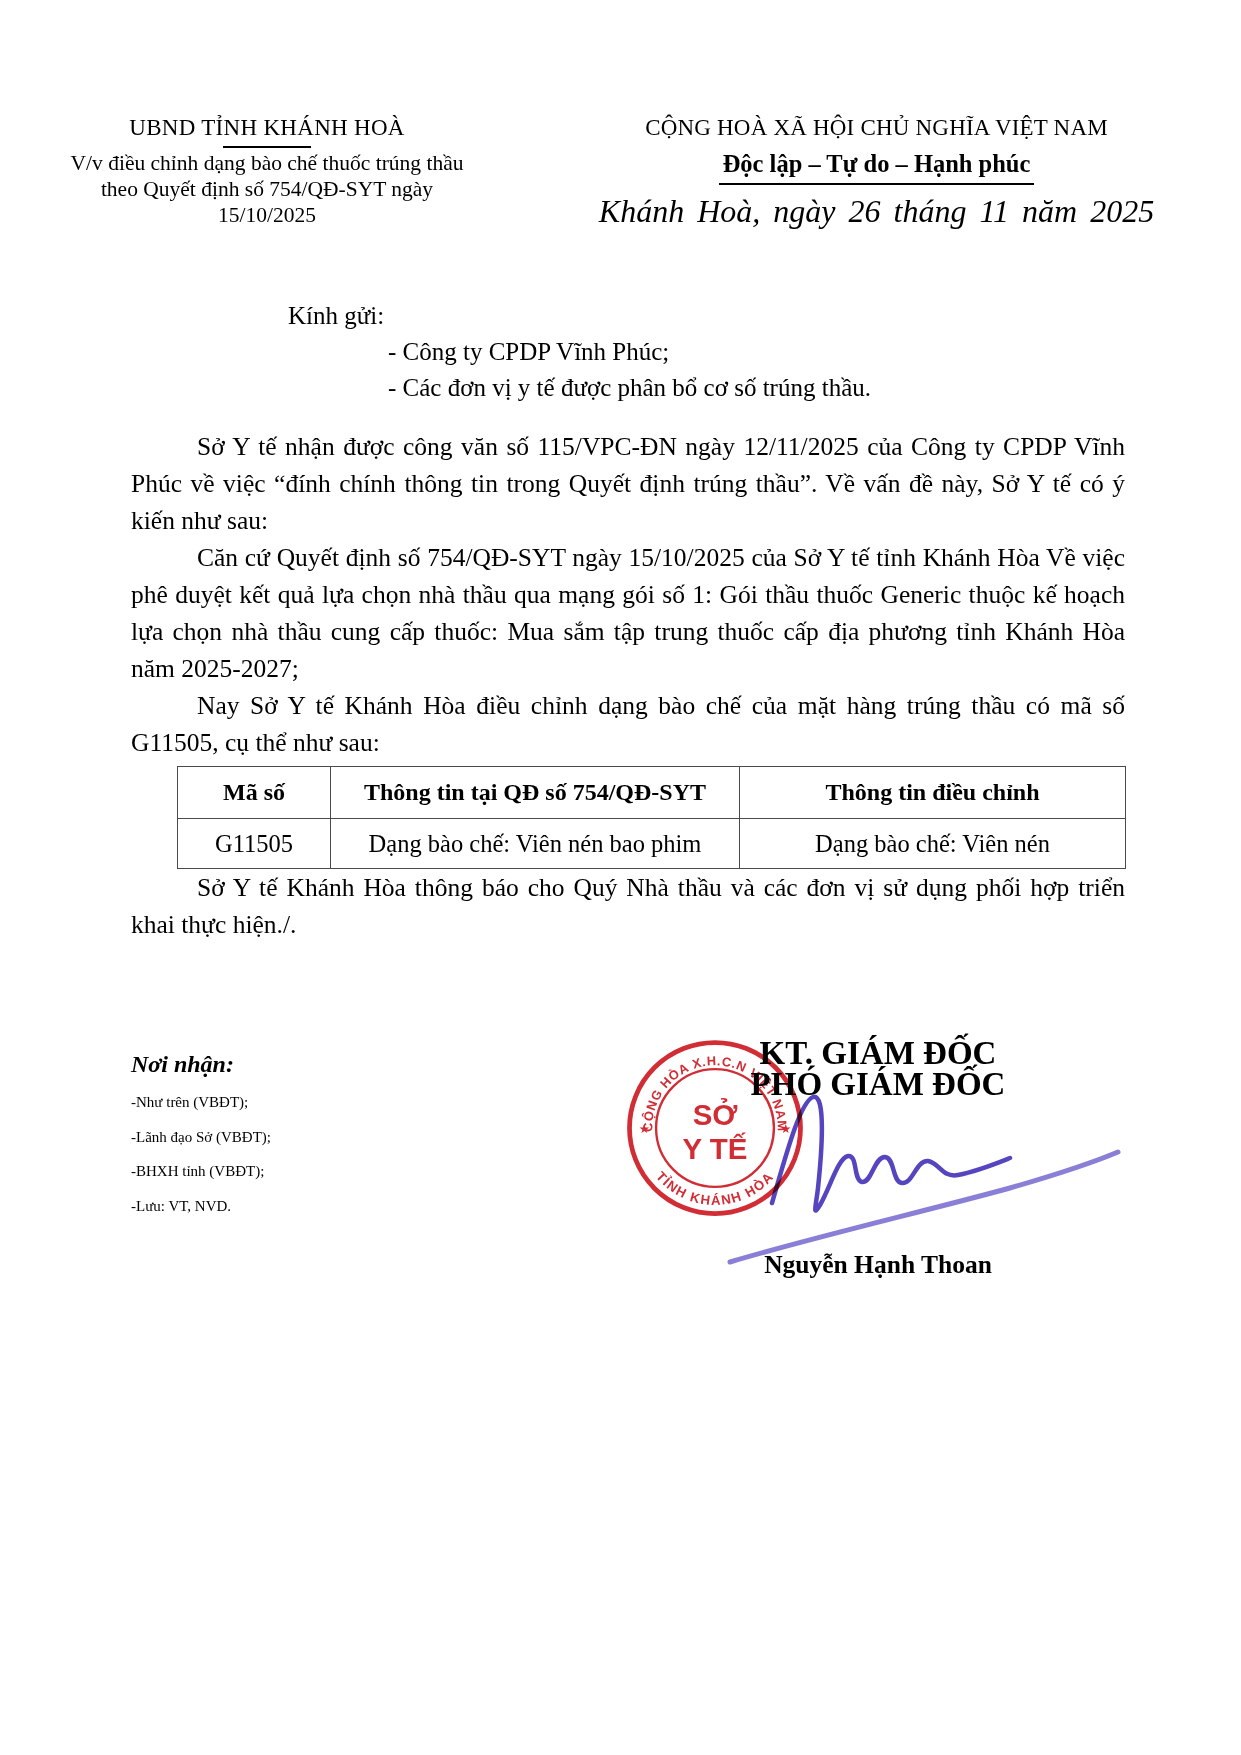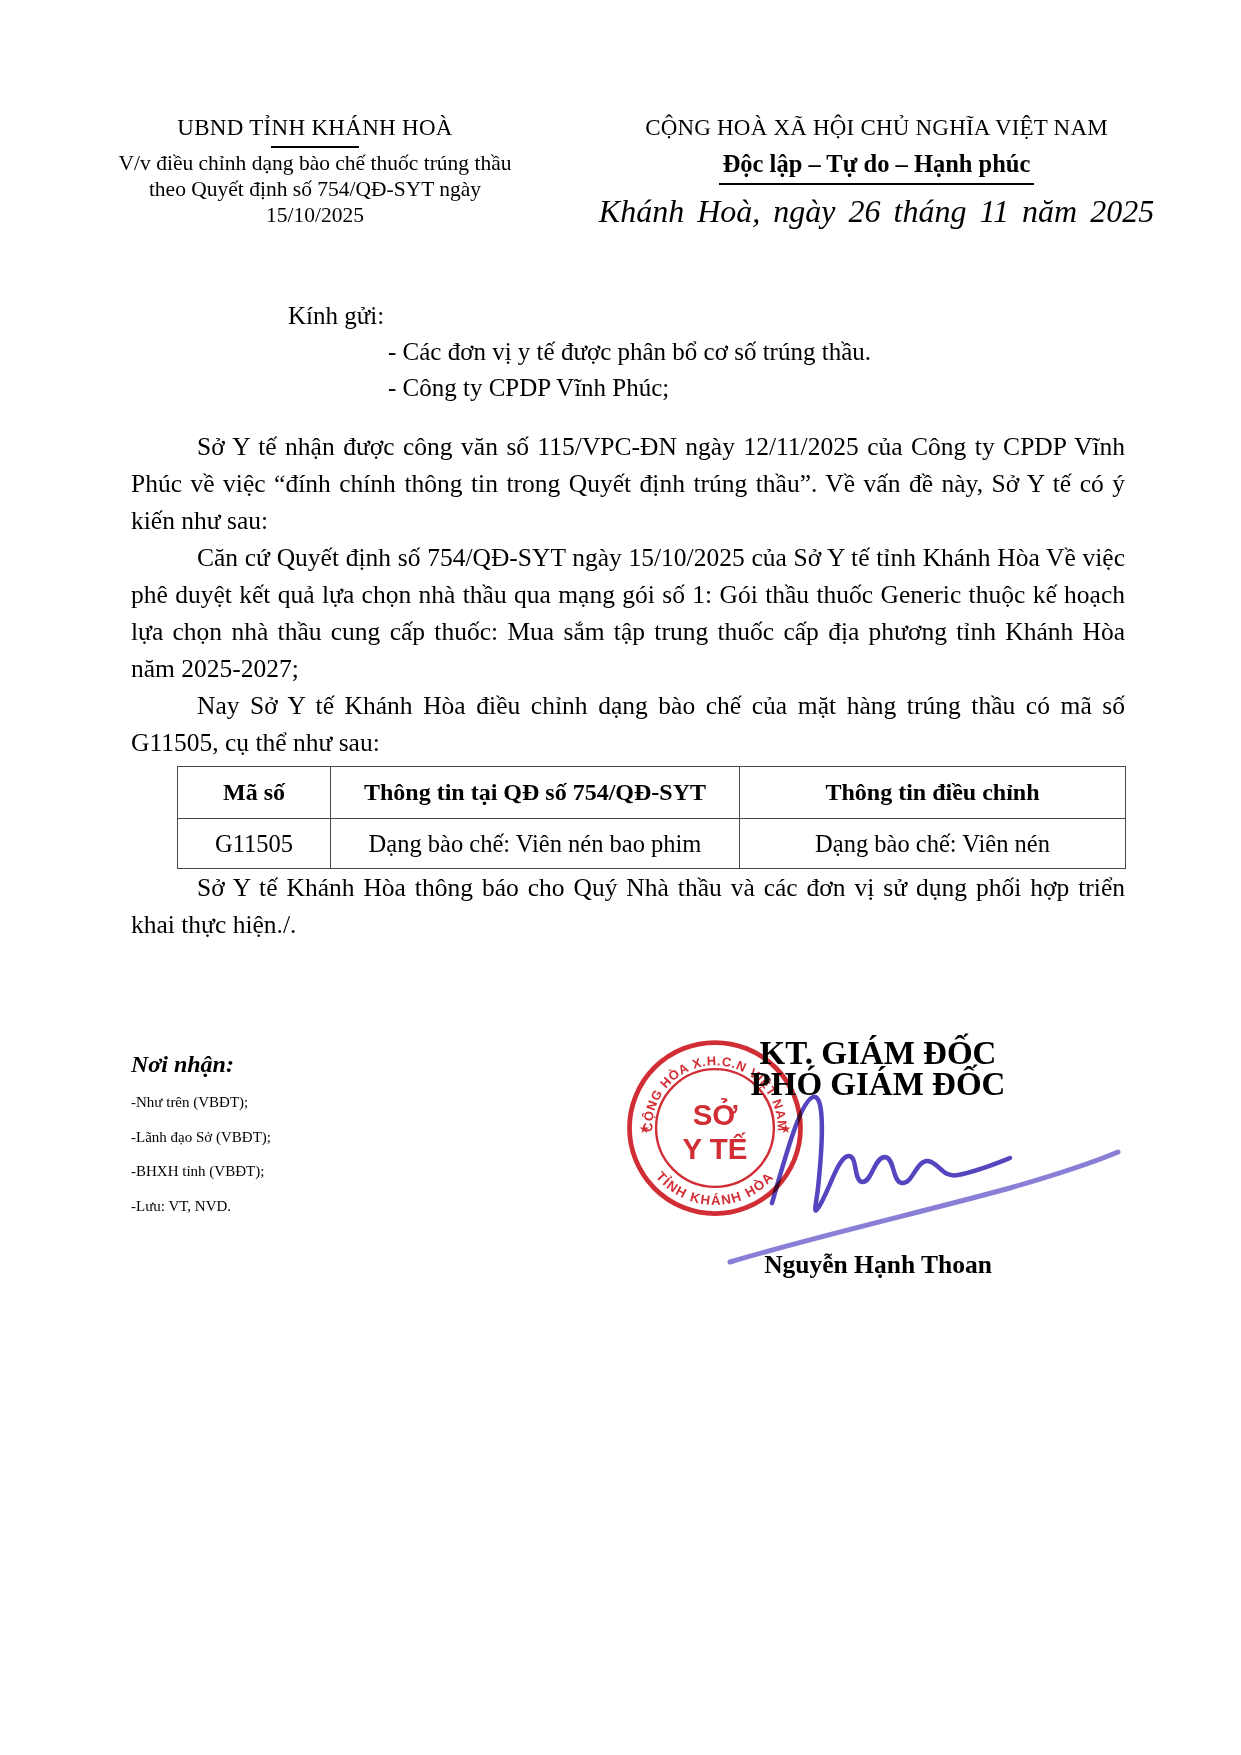--- a/index.html
+++ b/index.html
@@ -6,21 +6,21 @@
   .page {
     position:relative;
     width:1241px; height:1755px;
     margin:0 auto;
     background:#ffffff;
     font-family:"Liberation Serif","DejaVu Serif",serif;
     color:#000;
     overflow:hidden;
   }
   
-  .header { display:flex; justify-content:space-between; padding:114px 42px 0 80px; }
+  .header { display:flex; justify-content:space-between; padding:114px 42px 0 32px; }
   .h-left  { width:470px; text-align:center; }
   .h-left .org-parent { font-size:23px; line-height:28px; letter-spacing:.3px; }
   .h-left .org-name   { font-size:23.5px; font-weight:bold; line-height:30px; margin-top:4px; }
   .h-left .org-rule   { width:88px; border-top:2px solid #000; margin:4px auto 0; }
   .h-left .doc-number { font-size:24px; line-height:30px; margin-top:16px; }
   .h-left .doc-subject{ font-size:21.5px; line-height:26px; width:412px; margin:2px auto 0; }
   .h-right { width:645px; text-align:center; }
   .h-right .motto1 { font-size:23px; font-weight:normal; line-height:28px; letter-spacing:.2px; }
   .h-right .motto2 { font-size:24.5px; font-weight:bold; line-height:29px; margin-top:7px;
                      display:inline-block; border-bottom:2.5px solid #000; padding:0 4px 5px; }
@@ -68,22 +68,22 @@
     <div class="h-right">
       <div class="motto1">CỘNG HOÀ XÃ HỘI CHỦ NGHĨA VIỆT NAM</div>
       <div><span class="motto2">Độc lập – Tự do – Hạnh phúc</span></div>
       <div class="dateline">Khánh Hoà, ngày 26 tháng 11 năm 2025</div>
     </div>
   </div>
 
   <div class="salutation">
     <div>Kính gửi:</div>
     <div class="sal-items">
+      <div>- Công ty CPDP Vĩnh Phúc;</div>
       <div>- Các đơn vị y tế được phân bổ cơ số trúng thầu.</div>
-      <div>- Công ty CPDP Vĩnh Phúc;</div>
     </div>
   </div>
 
   <div class="body">
     <p>Sở Y tế nhận được công văn số 115/VPC-ĐN ngày 12/11/2025 của Công ty CPDP Vĩnh Phúc về việc “đính chính thông tin trong Quyết định trúng thầu”. Về vấn đề này, Sở Y tế có ý kiến như sau:</p>
     <p>Căn cứ Quyết định số 754/QĐ-SYT ngày 15/10/2025 của Sở Y tế tỉnh Khánh Hòa Về việc phê duyệt kết quả lựa chọn nhà thầu qua mạng gói số 1: Gói thầu thuốc Generic thuộc kế hoạch lựa chọn nhà thầu cung cấp thuốc: Mua sắm tập trung thuốc cấp địa phương tỉnh Khánh Hòa năm 2025-2027;</p>
     <p>Nay Sở Y tế Khánh Hòa điều chỉnh dạng bào chế của mặt hàng trúng thầu có mã số G11505, cụ thể như sau:</p>
 
     <table class="adj">
       <colgroup>

